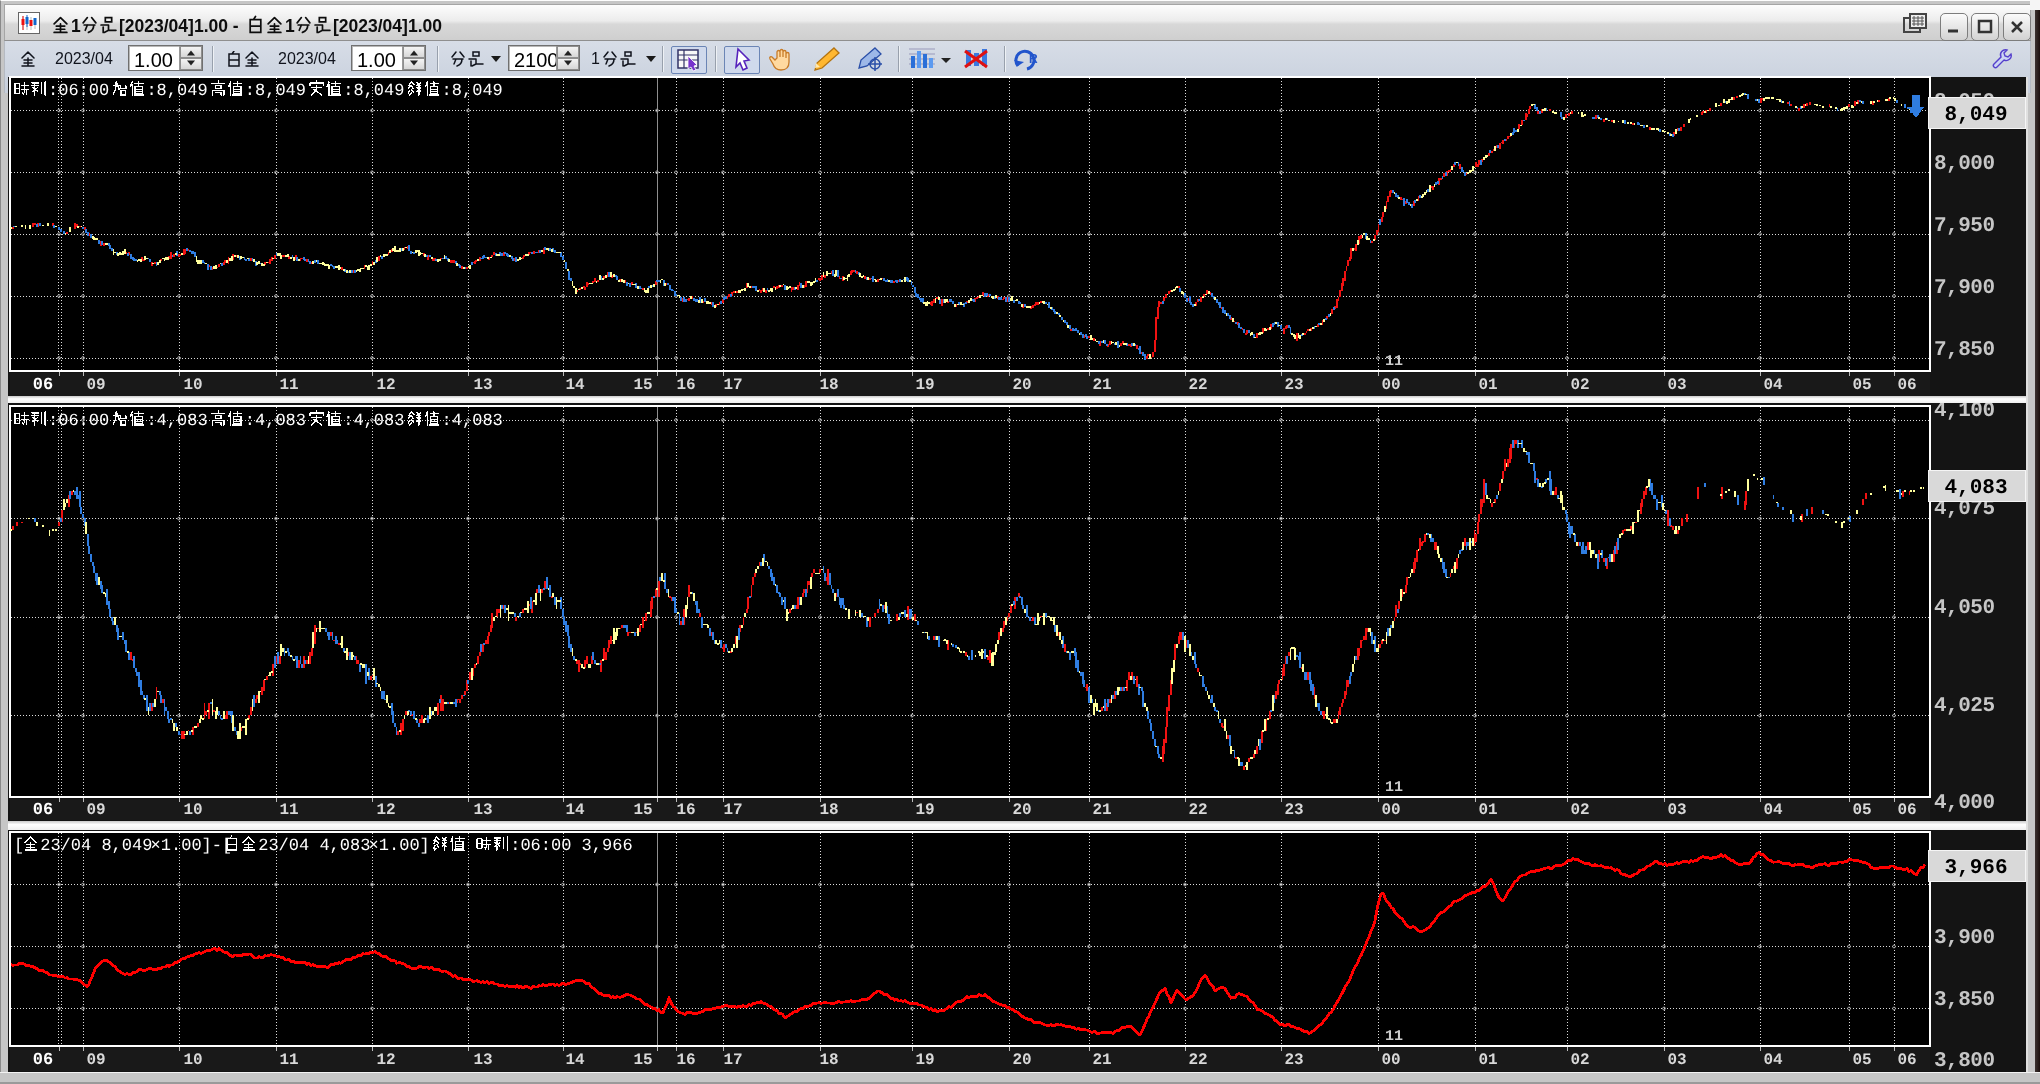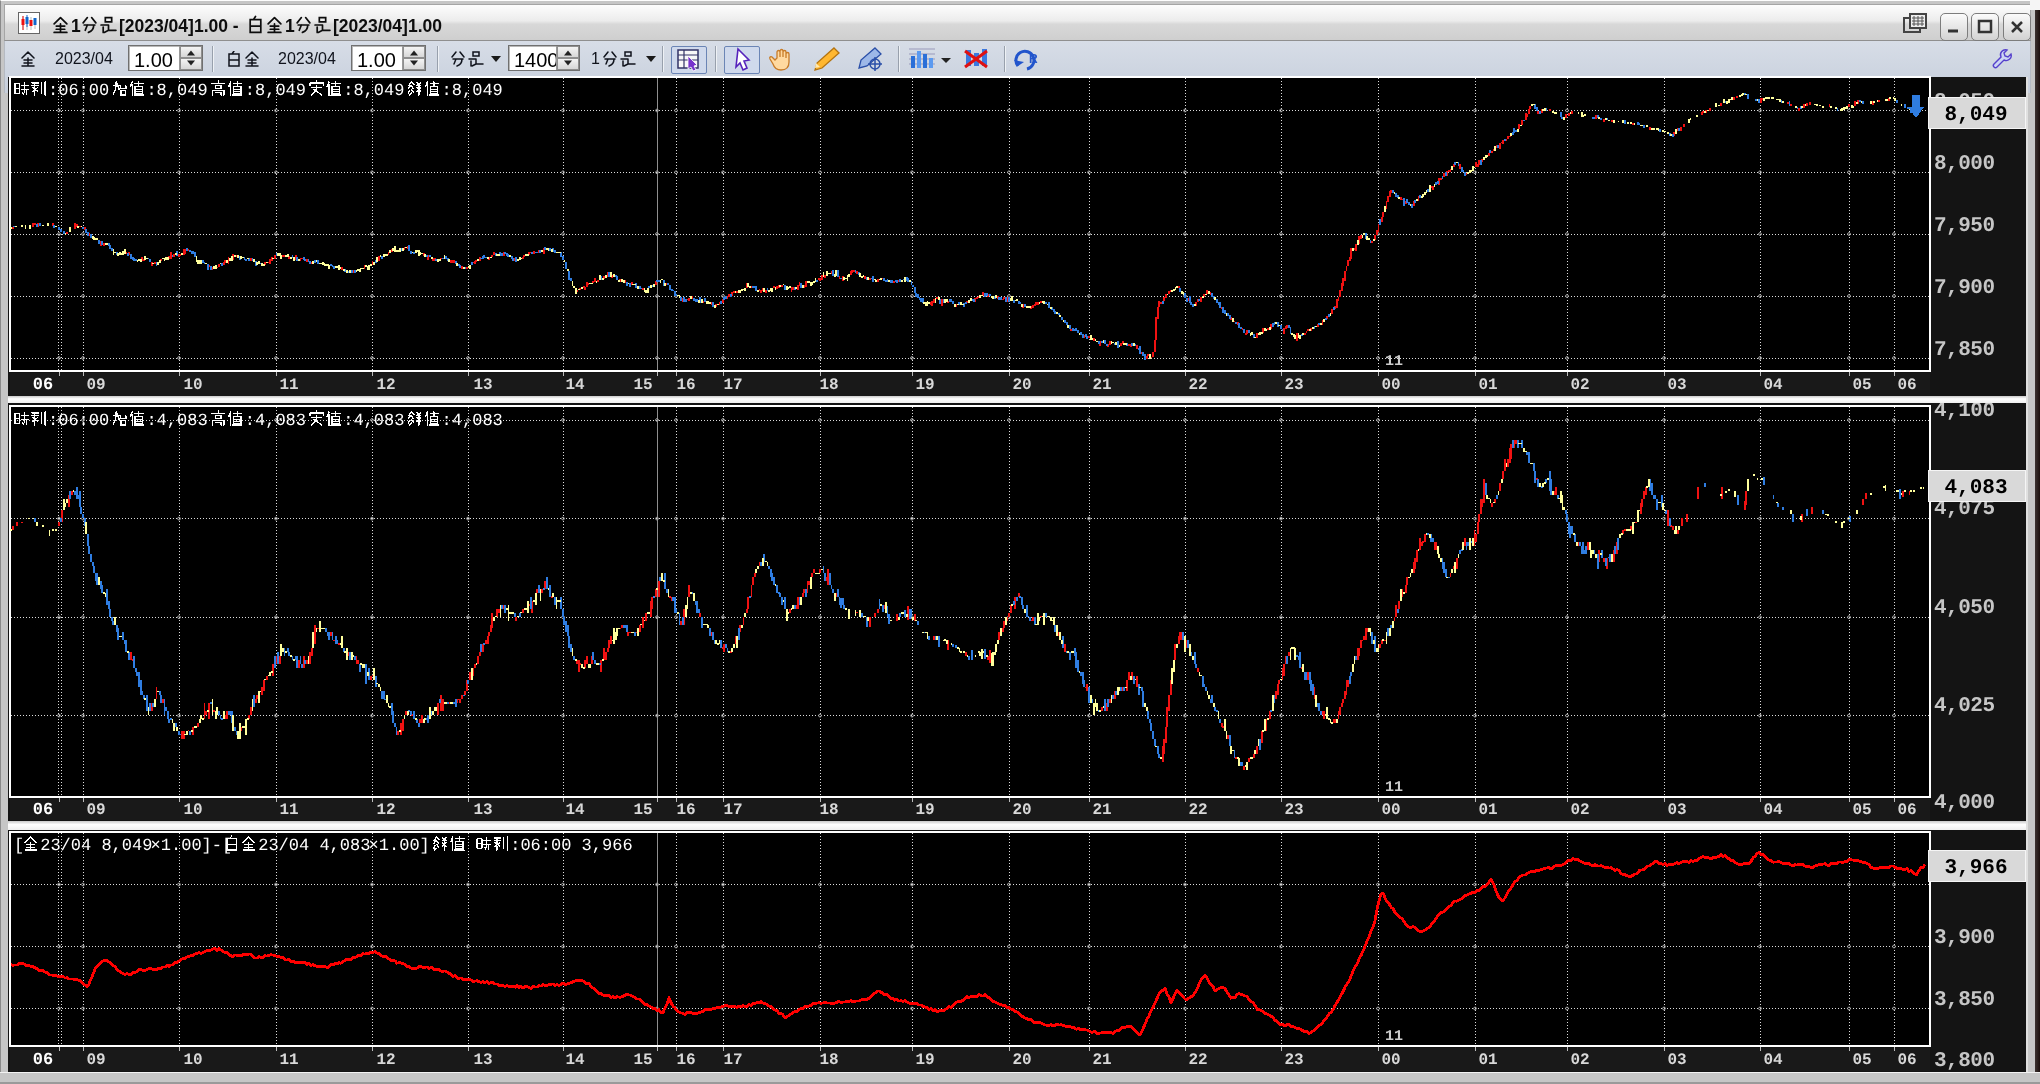--- a/index.html
+++ b/index.html
@@ -116,21 +116,21 @@
     </div>
     <div class="vsep" style="left:432px"></div>
     <svg style="position:absolute;left:445px;top:10px" width="16" height="16" viewBox="0 0 16 16">
       <path d="M6 1L2 6M10 1L14 6M3 8H13M12 8C12 12 10 14 7 15M6 8L4 13" stroke="#10131c" stroke-width="1.50" fill="none" stroke-linecap="round"></path>
     </svg>
     <svg style="position:absolute;left:463px;top:10px" width="16" height="16" viewBox="0 0 16 16">
       <path d="M5 1H11V5H5ZM1 8H8M8 8V13M8 13H15M3 10L3 15M8 13L4 15" stroke="#10131c" stroke-width="1.50" fill="none" stroke-linecap="round"></path>
     </svg>
     <span class="ddarrow" style="left:486px;top:15px"></span>
     <div class="spin" style="left:503px;top:4px;width:72px">
-      <div class="spintxt">1400</div>
+      <div class="spintxt">2100</div>
       <div class="spinbtns">
         <div class="sb">
           <span class="tri-up"></span>
         </div>
         <div class="sb">
           <span class="tri-dn"></span>
         </div>
       </div>
     </div>
     <div class="tbtext" style="left:586px">1</div>

